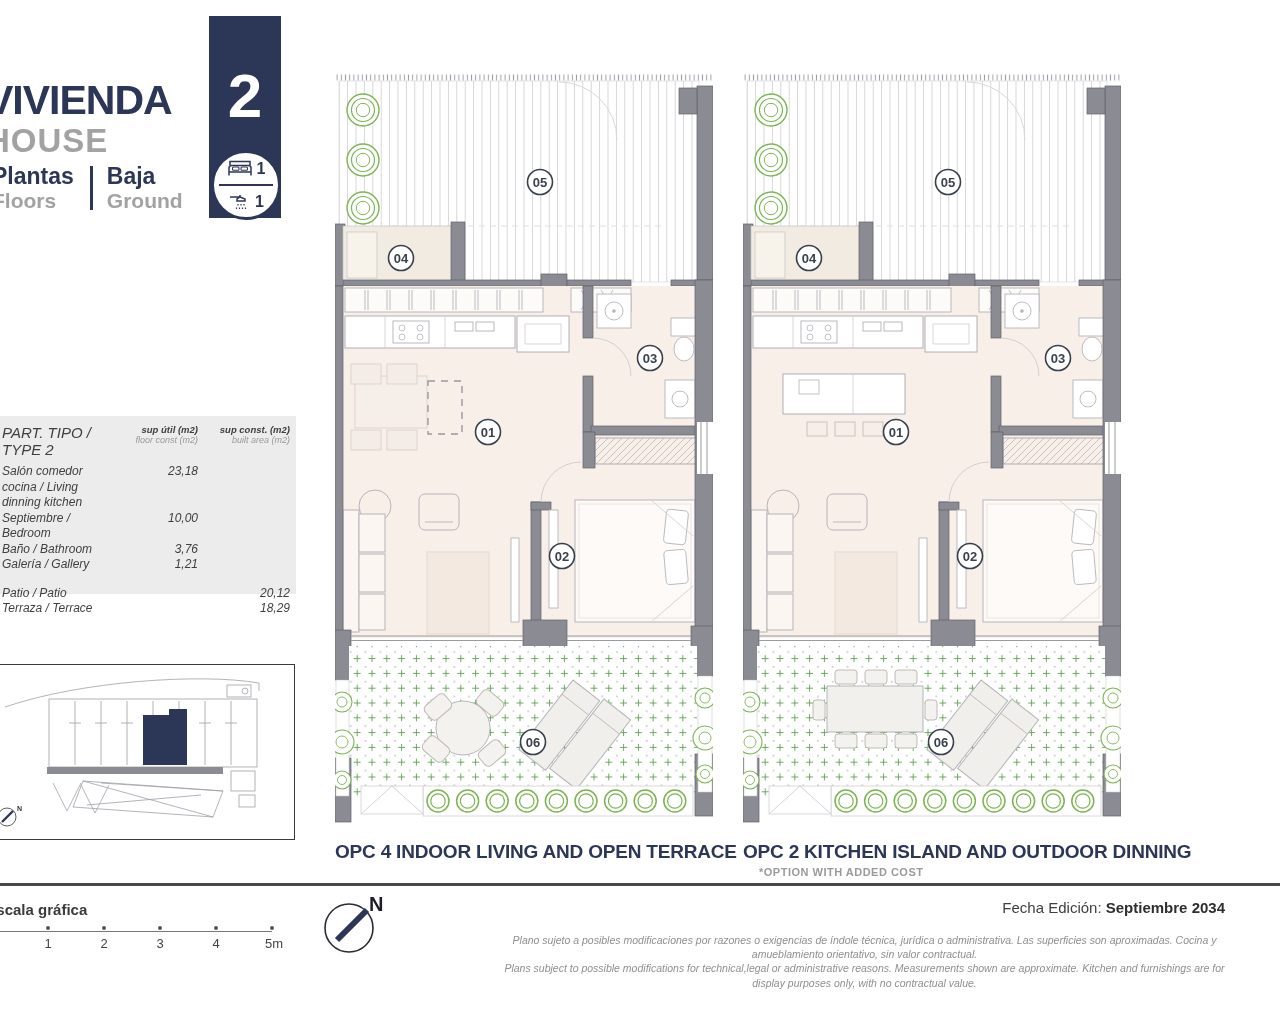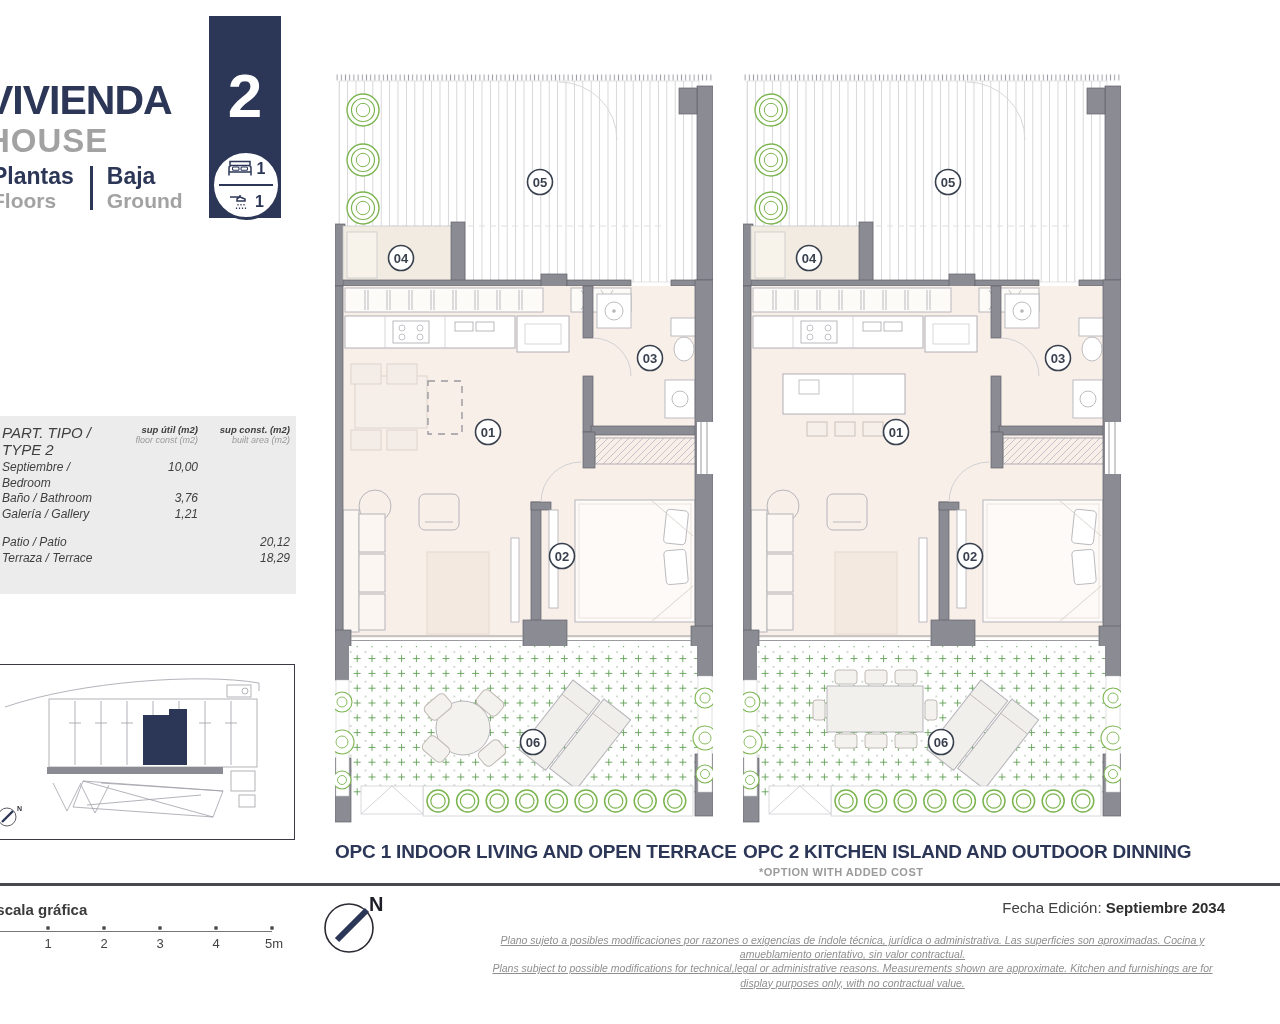--- a/index.html
+++ b/index.html
@@ -90,20 +90,25 @@
   </div>
 </div>
 
 <div class="abs area-table" style="left:0;top:416px;width:296px;height:178px;">
   <div class="at-head">
     <div class="at-title">PART. TIPO / TYPE 2</div>
     <div class="at-colh"><span>sup útil (m2)</span>
       <span class="at-colsub">floor const (m2)</span></div>
     <div class="at-colh"><span>sup const. (m2)</span>
       <span class="at-colsub">built area (m2)</span></div>
+  </div>
+  <div class="at-row" style="margin-top:4px;">
+    <span>Salón comedor cocina / Living dinning kitchen</span>
+    <span class="v">23,18</span>
+    <span class="v"></span>
   </div>
   <div class="at-row">
     <span>Septiembre / Bedroom</span>
     <span class="v">10,00</span>
     <span class="v"></span>
   </div>
   <div class="at-row">
     <span>Baño / Bathroom</span>
     <span class="v">3,76</span>
     <span class="v"></span>
@@ -548,21 +553,21 @@
     <g>
       <circle cx="205" cy="108" r="12.5" fill="#fff" stroke="#39404e" stroke-width="1.6"></circle>
       <text x="205" y="112.5" text-anchor="middle" font-size="13" font-weight="bold" fill="#39404e">05</text>
     </g>
     <g>
       <circle cx="198" cy="668" r="12.5" fill="#fff" stroke="#39404e" stroke-width="1.6"></circle>
       <text x="198" y="672.5" text-anchor="middle" font-size="13" font-weight="bold" fill="#39404e">06</text>
     </g>
   </svg>
 
-<div class="abs caption" style="left:335px;top:841px;">OPC 1 INDOOR LIVING AND OPEN TERRACE</div>
+<div class="abs caption" style="left:335px;top:841px;">OPC 4 INDOOR LIVING AND OPEN TERRACE</div>
 <div class="abs caption" style="left:743px;top:841px;">OPC 2 KITCHEN ISLAND AND OUTDOOR DINNING</div>
 <div class="abs caption-note" style="left:743px;top:866px;margin-left:16px;">*OPTION WITH ADDED COST</div>
 
 <div class="abs sep-line" style="left:0;top:883px;width:1280px;height:3px;"></div>
 
 <div class="abs scale-label" style="left:-12px;top:901px;">escala gráfica</div>
 <div class="abs scale-line" style="left:-10px;top:931px;width:282px;"></div>
 <div class="abs scale-dot" style="left:46px;top:926px;"></div>
 <div class="abs scale-dot" style="left:102px;top:926px;"></div>
 <div class="abs scale-dot" style="left:158px;top:926px;"></div>
@@ -578,16 +583,16 @@
   <circle cx="29" cy="32" r="24" fill="none" stroke="#2a2a32" stroke-width="1.6"></circle>
   <line x1="17" y1="44" x2="47" y2="14" stroke="#2c3657" stroke-width="6"></line>
 </svg>
 <div class="abs north-n" style="left:369px;top:893px;">N</div>
 
 <div class="abs edition" style="left:900px;top:899px;width:325px;">
   <span>Fecha Edición:</span>
   <b>Septiembre 2034</b>
 </div>
 
-<div class="abs disclaimer" style="left:480px;top:933px;width:745px;text-decoration:underline;">
+<div class="abs disclaimer" style="left:492px;top:933px;width:745px;">
   <div>Plano sujeto a posibles modificaciones por razones o exigencias de índole técnica,  jurídica o administrativa. Las superficies son aproximadas. Cocina y amueblamiento orientativo, sin valor contractual.</div>
   <div>Plans subject to possible modifications for technical,legal or administrative reasons. Measurements shown are approximate. Kitchen and furnishings are for display purposes only, with no contractual value.</div>
 </div>
 
 </body></html>

